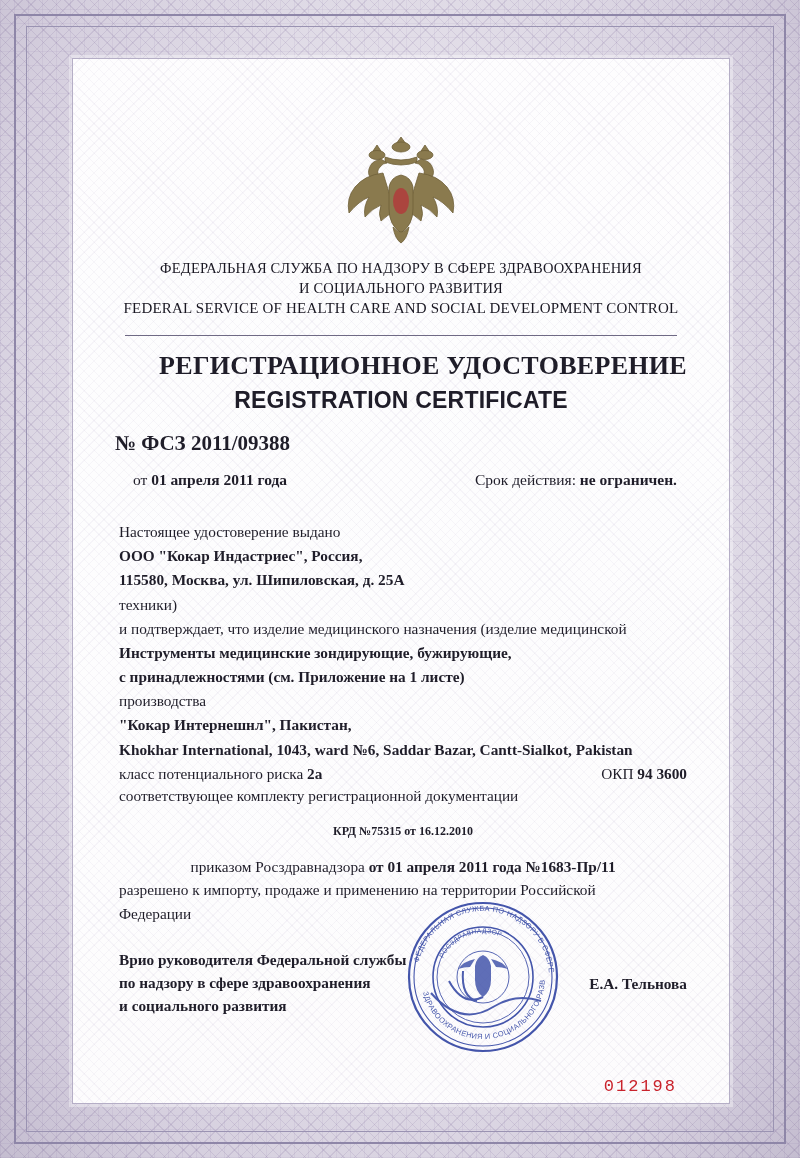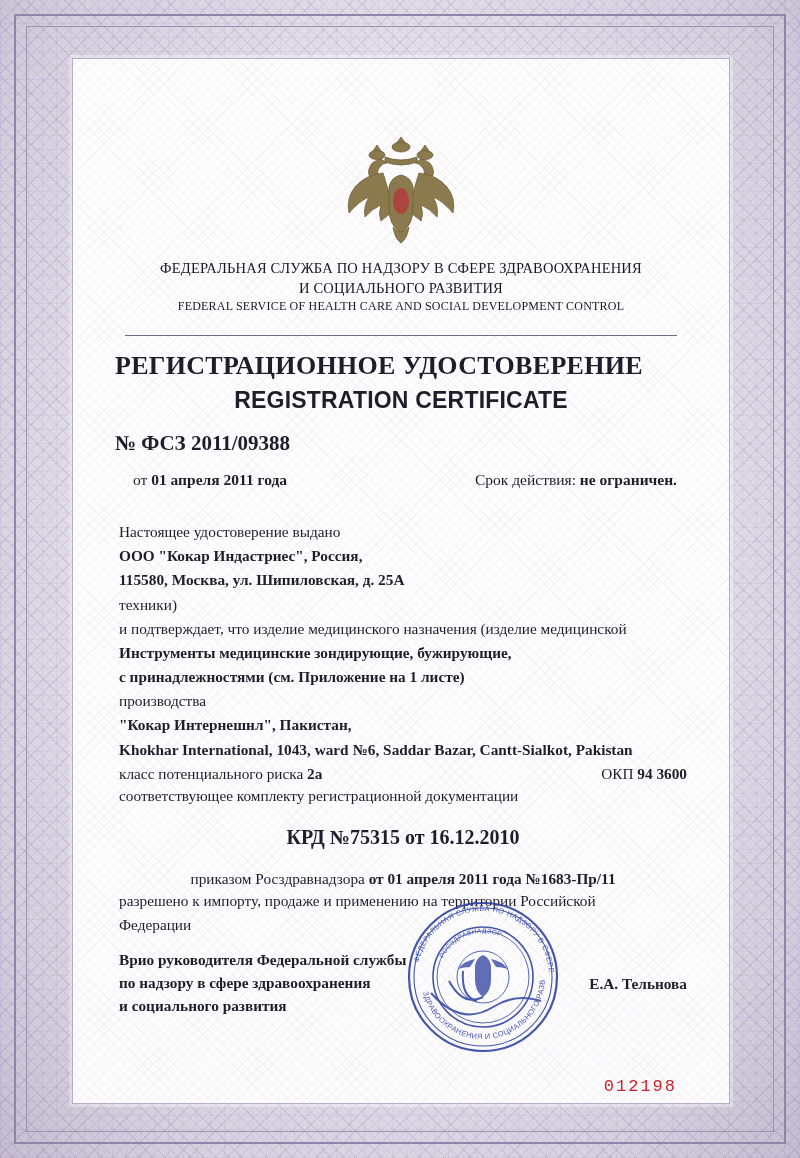--- a/index.html
+++ b/index.html
@@ -93,34 +93,34 @@
     top: 200px;
     left: 42px; right: 42px;
     text-align: center;
     font-variant: small-caps;
     font-size: 14.5px;
     line-height: 1.35;
     letter-spacing: 0.2px;
     color: #191722;
   }
   .org-head .en {
-    font-size: 12px;
+    font-size: 15px;
   }
   .rule {
     position: absolute;
     left: 52px; right: 52px;
     top: 276px;
     border-top: 1px solid #6f6a85;
   }
 
   .title-ru {
     position: absolute;
     top: 292px;
     left: 42px; right: 42px;
-    text-align: left;
+    text-align: right;
     font-weight: bold;
     font-size: 26px;
     letter-spacing: 0.3px;
   }
   .title-en {
     position: absolute;
     top: 328px;
     left: 42px; right: 42px;
     text-align: center;
     font-family: Liberation Sans, sans-serif;
@@ -164,21 +164,21 @@
   .row-split {
     display: flex;
     justify-content: space-between;
     align-items: baseline;
   }
   .spaced-top { margin-top: 10px; }
 
   .krd {
     text-align: center;
     font-weight: bold;
-    font-size: 20px;
+    font-size: 12px;
     margin-top: 16px;
   }
   .prikaz {
     text-align: center;
     font-size: 15.3px;
     margin-top: 16px;
   }
   .permit {
     margin-top: 16px;
   }

